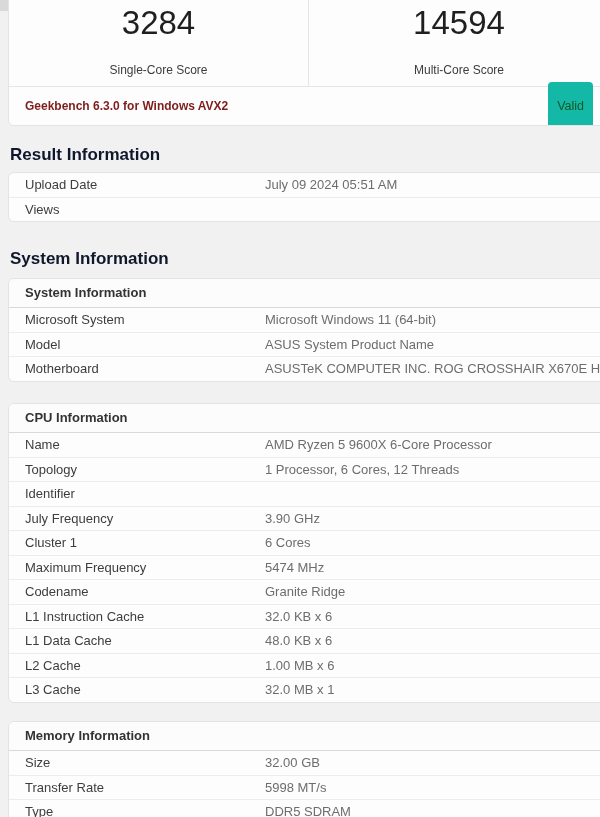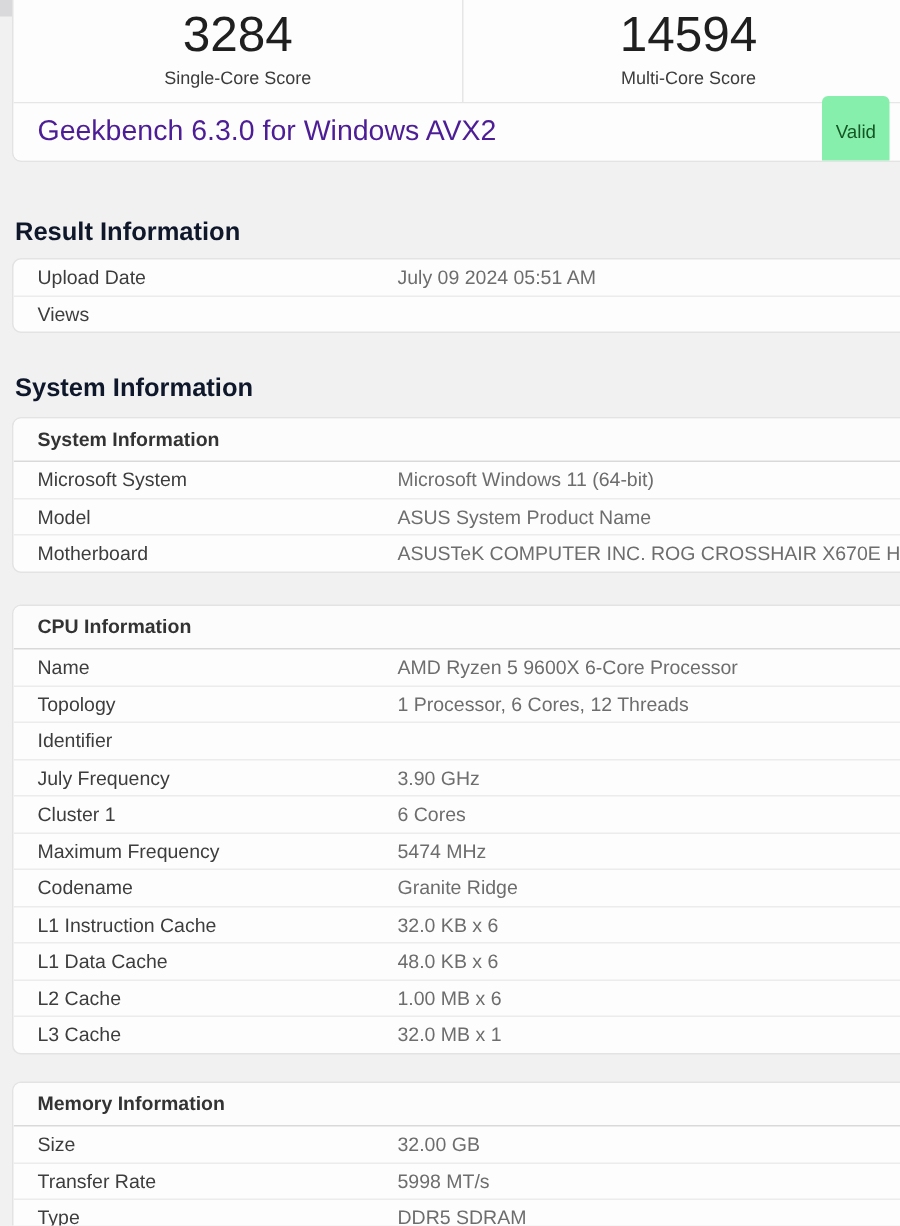--- a/index.html
+++ b/index.html
@@ -32,36 +32,36 @@
     flex: 1 1 50%;
     text-align: center;
     padding: 24px 0 9px 0;
   }
   .score-col.first { border-right: 1px solid #e6e6e6; }
   .score-value {
     font-size: 33px; line-height: 36px;
     color: #1f1f1f; font-weight: 400;
   }
   .score-label {
-    margin-top: 4px;
+    margin-top: 22px;
     font-size: 12px; line-height: 14px;
     color: #3c3c3c;
   }
   .score-footer {
     display: flex; align-items: center;
     padding: 8px 16px;
     height: 38px;
     background: #fdfdfd;
   }
-  .version-text { font-size: 19px; color: #4c1d95; flex: 1 1 auto; }
+  .version-text { font-size: 12px; color: #7f1d1d; flex: 1 1 auto; font-weight: bold; }
   .badge-valid {
     font-size: 12.5px; line-height: 16px;
     padding: 16px 9px;
     border-radius: 4px;
-    background: #86efac;
+    background: #14b8a6;
     color: #155724;
   }
 
   
   .section-heading {
     position: absolute; left: 10px;
     font-size: 17px; line-height: 22px;
     font-weight: 700; color: #0f172a;
   }
   .heading-result { top: 144px; }

